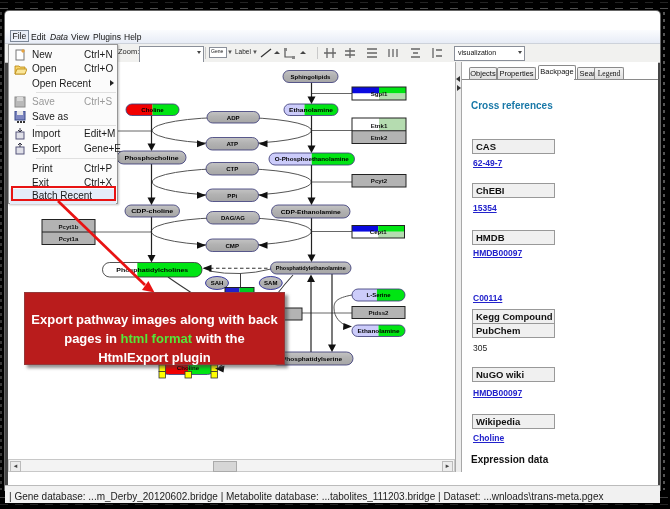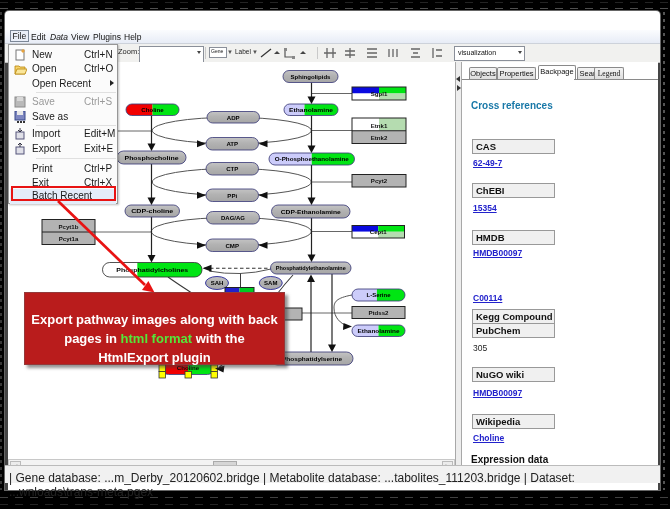--- a/index.html
+++ b/index.html
@@ -21,22 +21,22 @@
 .cArr{position:absolute;right:2px;top:4px;width:0;height:0;border-left:2.5px solid transparent;
   border-right:2.5px solid transparent;border-top:3.5px solid #444;}
 .tsep{position:absolute;width:1px;height:12px;background:#c9c9c9;top:3px;}
 .ticon{position:absolute;top:3px;color:#555;font-size:9px;}
 #canvas{position:absolute;left:3px;top:51px;width:447px;height:397px;background:#ffffff;overflow:hidden;}
 #hscroll{position:absolute;left:3px;top:448px;width:447px;height:13px;background:#f3f3f3;
   border:1px solid #c8c8c8;box-sizing:border-box;}
 #splitter{position:absolute;left:450px;top:51px;width:7px;height:410px;background:#ededed;
   border-left:1px solid #a8a8a8;border-right:1px solid #a8a8a8;box-sizing:border-box;}
 #rpanel{position:absolute;left:457px;top:51px;width:196px;height:412px;background:#fff;}
-#statusbar{position:absolute;left:0px;top:454px;width:655px;height:17px;background:#f1f1f1;
-  border-top:1px solid #bbb;font-size:12px;color:#222;}
+#statusbar{position:absolute;left:0px;top:474px;width:655px;height:17px;background:#f1f1f1;
+  border-top:1px solid #bbb;font-size:10px;color:#222;}
 .tab{position:absolute;top:5px;height:12px;background:linear-gradient(#f4f4f4,#dcdcdc);
   border:1px solid #8a8a8a;border-bottom:none;font-size:7.5px;color:#111;text-align:center;
   border-radius:2px 2px 0 0;line-height:12px;overflow:hidden;white-space:nowrap;}
 .sect{position:absolute;left:10px;width:83px;height:15px;background:#f0f0f0;border:1px solid #999;
   box-sizing:border-box;font-size:9.5px;font-weight:bold;color:#111;padding-left:3px;line-height:13px;white-space:nowrap;overflow:visible;}
 .slink{position:absolute;left:11px;font-size:8.5px;font-weight:bold;color:#2222cc;text-decoration:underline;}
 #filemenu{position:absolute;left:3px;top:33px;width:110px;height:160px;background:#fbfbfb;
   border:1px solid #979797;box-sizing:border-box;box-shadow:1px 1px 2px rgba(0,0,0,0.25);}
 .mrow{position:absolute;left:1px;width:106px;height:14px;font-size:10px;color:#1a1a1a;}
 .mtext{position:absolute;left:22px;top:1px;}
@@ -414,21 +414,21 @@
     <div class="mrow" style="top:82px;">
         <span class="mtext">Import</span>
         <span class="maccel">Edit+M</span>
       <svg class="micon" viewBox="0 0 13 12">
           <rect x="2" y="4" width="8" height="7" fill="#e0e0e8" stroke="#55557a"></rect>
           <path d="M6,0 v4 m-2,-2 l2,2 l2,-2" stroke="#334" fill="none"></path>
         </svg>
       </div>
     <div class="mrow" style="top:96.5px;">
         <span class="mtext">Export</span>
-        <span class="maccel">Exit+E</span>
+        <span class="maccel">Gene+E</span>
       <svg class="micon" viewBox="0 0 13 12">
           <rect x="2" y="4" width="8" height="7" fill="#e0e0e8" stroke="#55557a"></rect>
           <path d="M6,4 v-4 m-2,2 l2,-2 l2,2" stroke="#334" fill="none"></path>
         </svg>
       </div>
     <div class="msep" style="top:112.5px;"></div>
     <div class="mrow" style="top:116.5px;">
         <span class="mtext">Print</span>
         <span class="maccel">Ctrl+P</span>
       </div>

